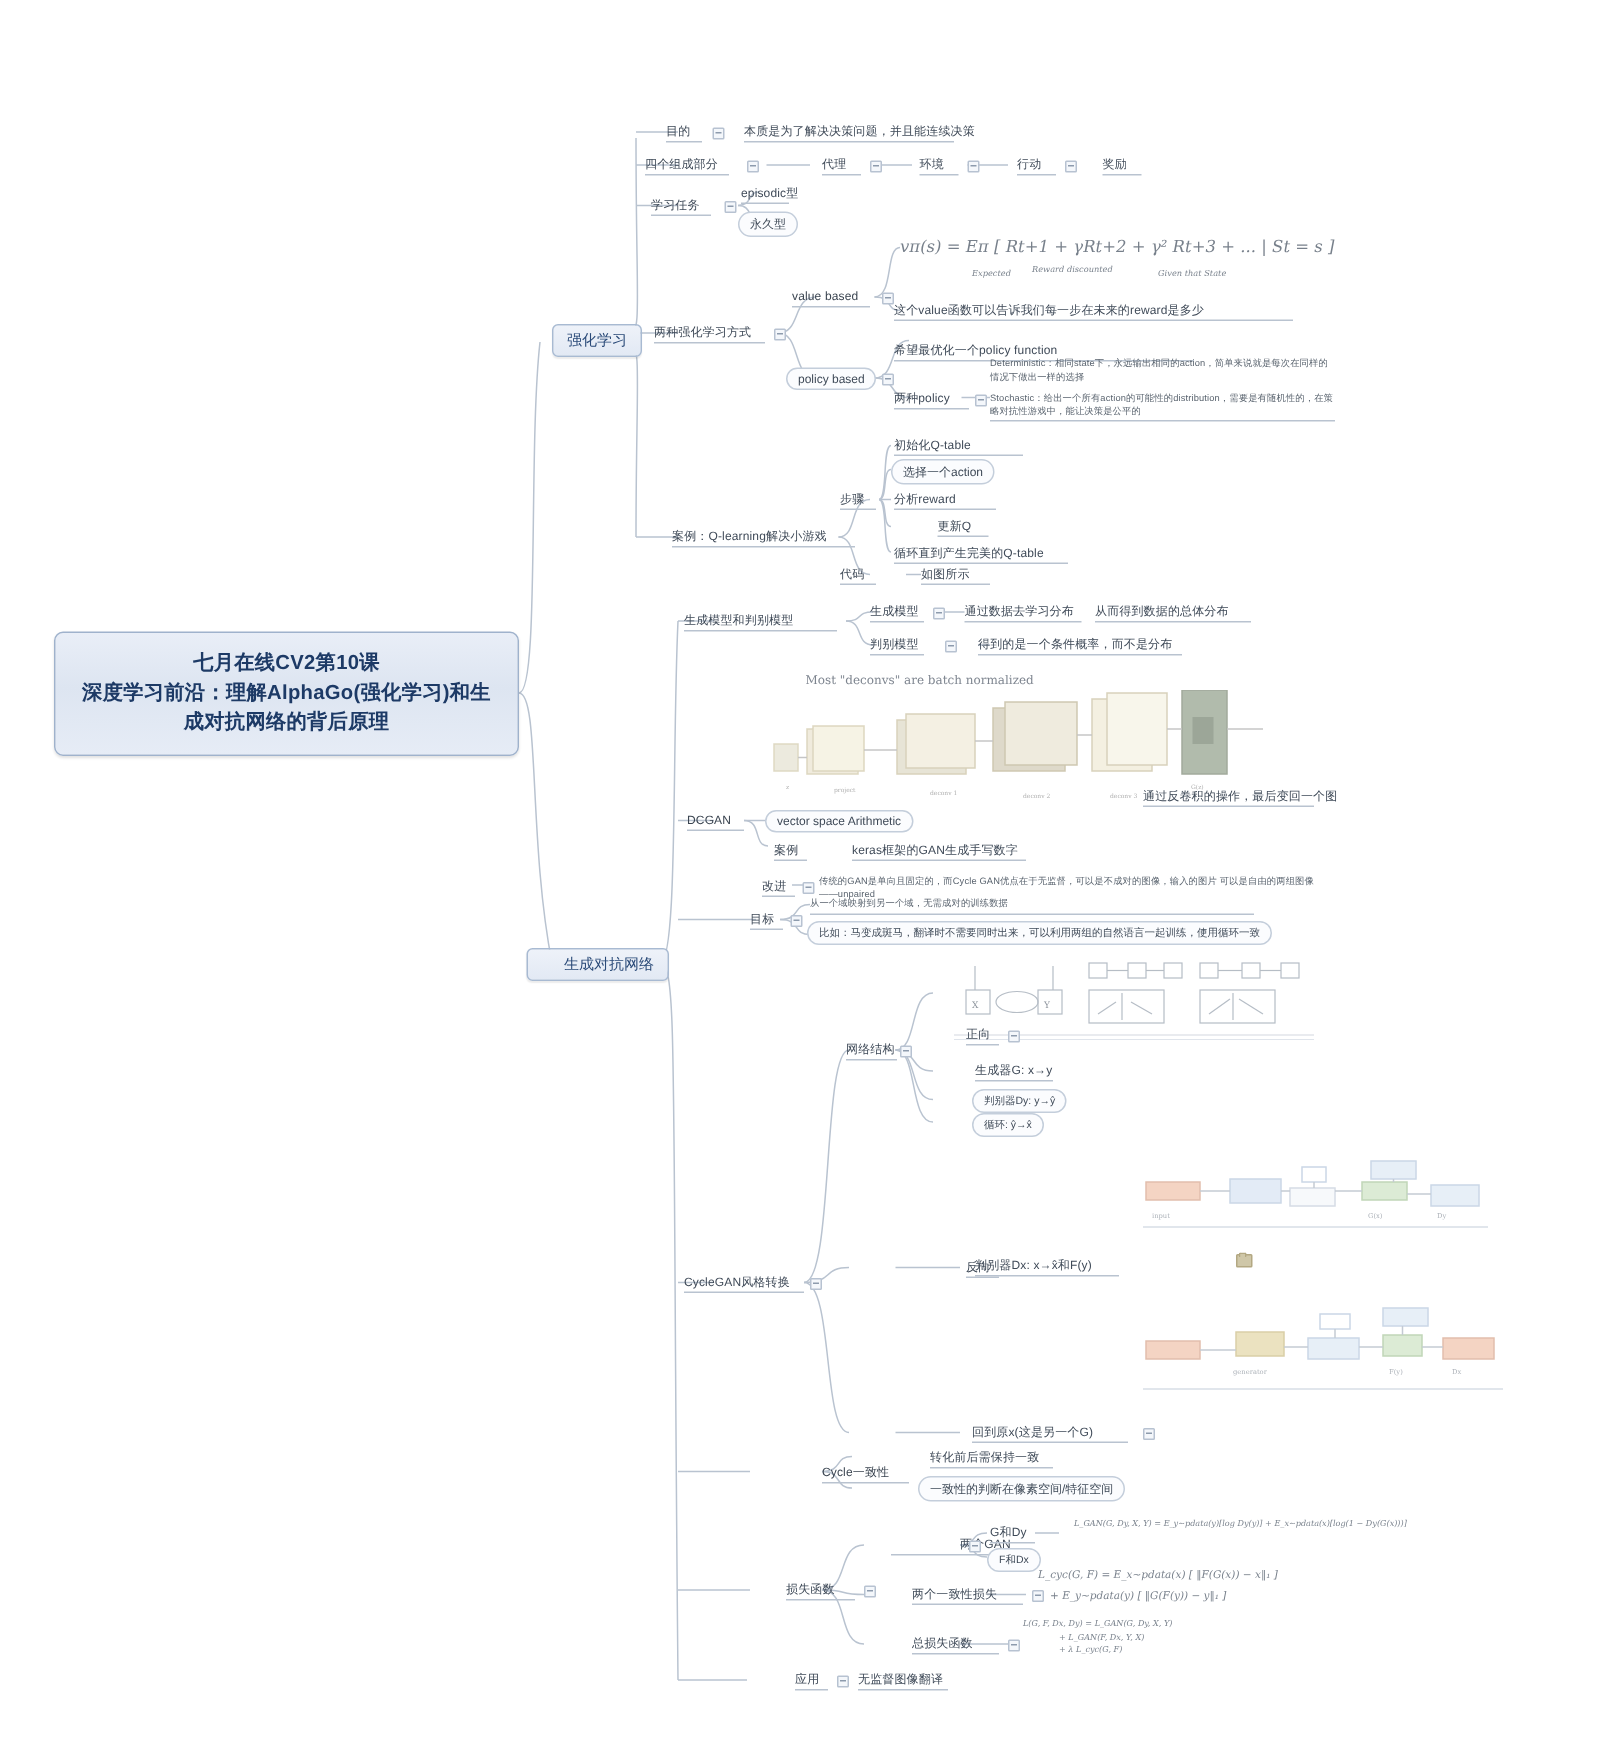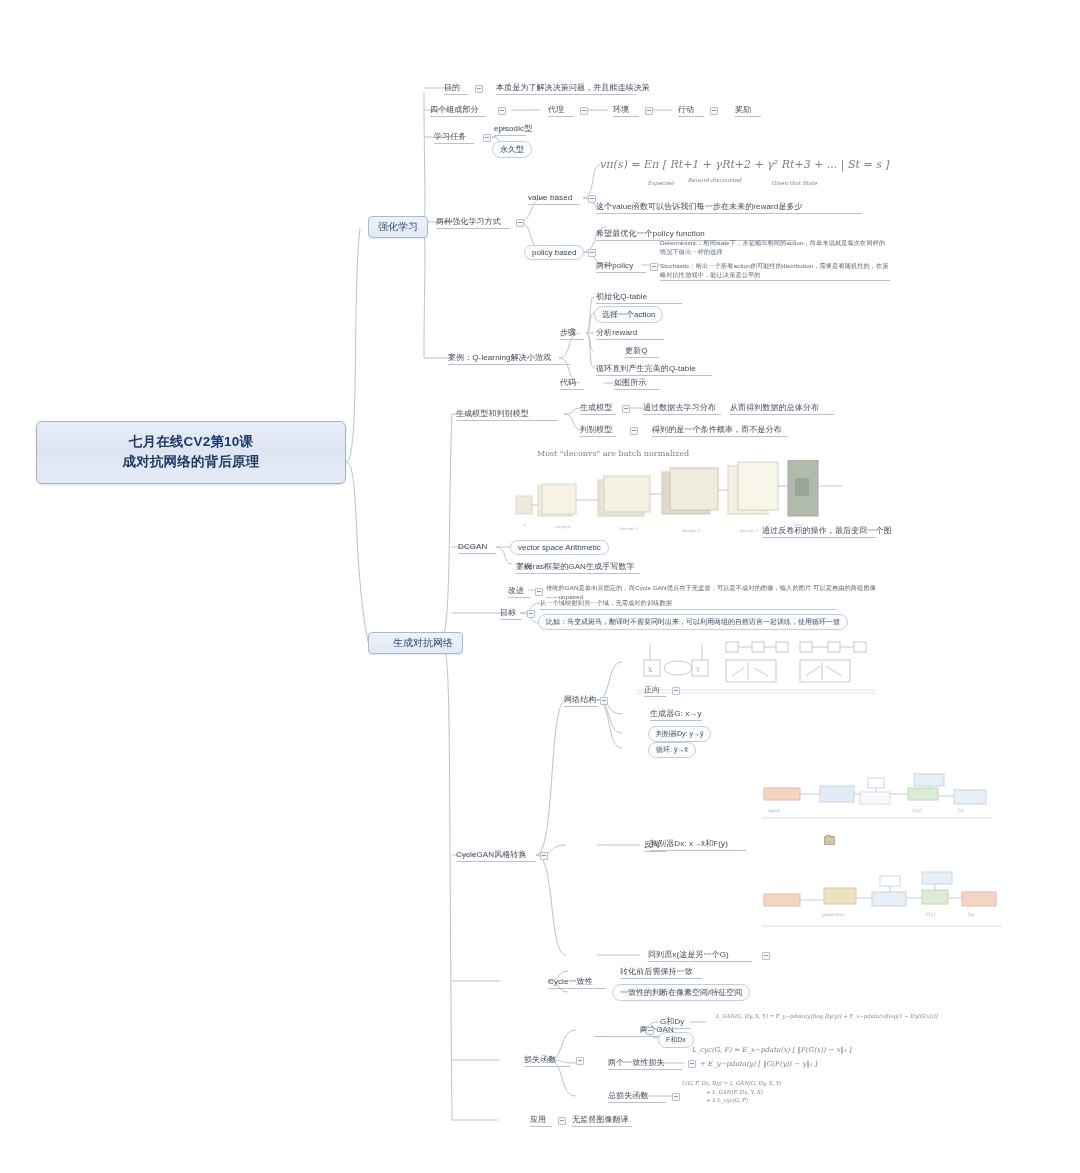--- a/index.html
+++ b/index.html
@@ -249,27 +249,28 @@
       <path d="M640 1030 C 652 1030, 646 1038, 658 1038"></path>
       <path d="M690 1022 H 706"></path>
 
       <path d="M658 1063 H 684"></path>
       <path d="M640 1096 H 672"></path>
     </g>
   </svg>
 
   <div class="root-node">
     <span class="l1">七月在线CV2第10课</span>
+    <span class="l2">深度学习前沿：理解AlphaGo(强化学习)和生</span>
     <span class="l2">成对抗网络的背后原理</span>
   </div>
 
   <div class="branch-node" style="left:368px; top:216px;">
     <span>强化学习</span>
   </div>
-  <div class="branch-node" style="left:368px; top:632px;padding-left:24px;">
+  <div class="branch-node" style="left:351px; top:632px;padding-left:24px;">
     <span>生成对抗网络</span>
   </div>
 
   <div class="topic ul" style="left:444px; top:82px; width:24px;">
     <span>目的</span>
   </div>
   <div class="expander" style="left:475px; top:85px;"></div>
   <div class="topic ul" style="left:496px; top:82px; width:140px;">
     <span>本质是为了解决决策问题，并且能连续决策</span>
   </div>
@@ -448,21 +449,21 @@
 
   <div class="topic en ul" style="left:458px; top:541px; width:38px;">
     <span>DCGAN</span>
   </div>
   <div class="capsule" style="left:510px; top:540px;">
     <span>vector space Arithmetic</span>
   </div>
   <div class="topic ul" style="left:516px; top:561px; width:22px;">
     <span>案例</span>
   </div>
-  <div class="topic ul" style="left:524px; top:561px; width:116px;">
+  <div class="topic ul" style="left:568px; top:561px; width:116px;">
     <span>keras框架的GAN生成手写数字</span>
   </div>
 
   <div class="topic ul" style="left:508px; top:585px; width:22px;">
     <span>改进</span>
   </div>
   <div class="expander" style="left:535px; top:588px;"></div>
   <div class="topic xs" style="left:546px; top:583px; width:330px; white-space:normal; line-height:9px;">
     <span>传统的GAN是单向且固定的，而Cycle GAN优点在于无监督，可以是不成对的图像，输入的图片</span>
     <span>可以是自由的两组图像——unpaired</span>

